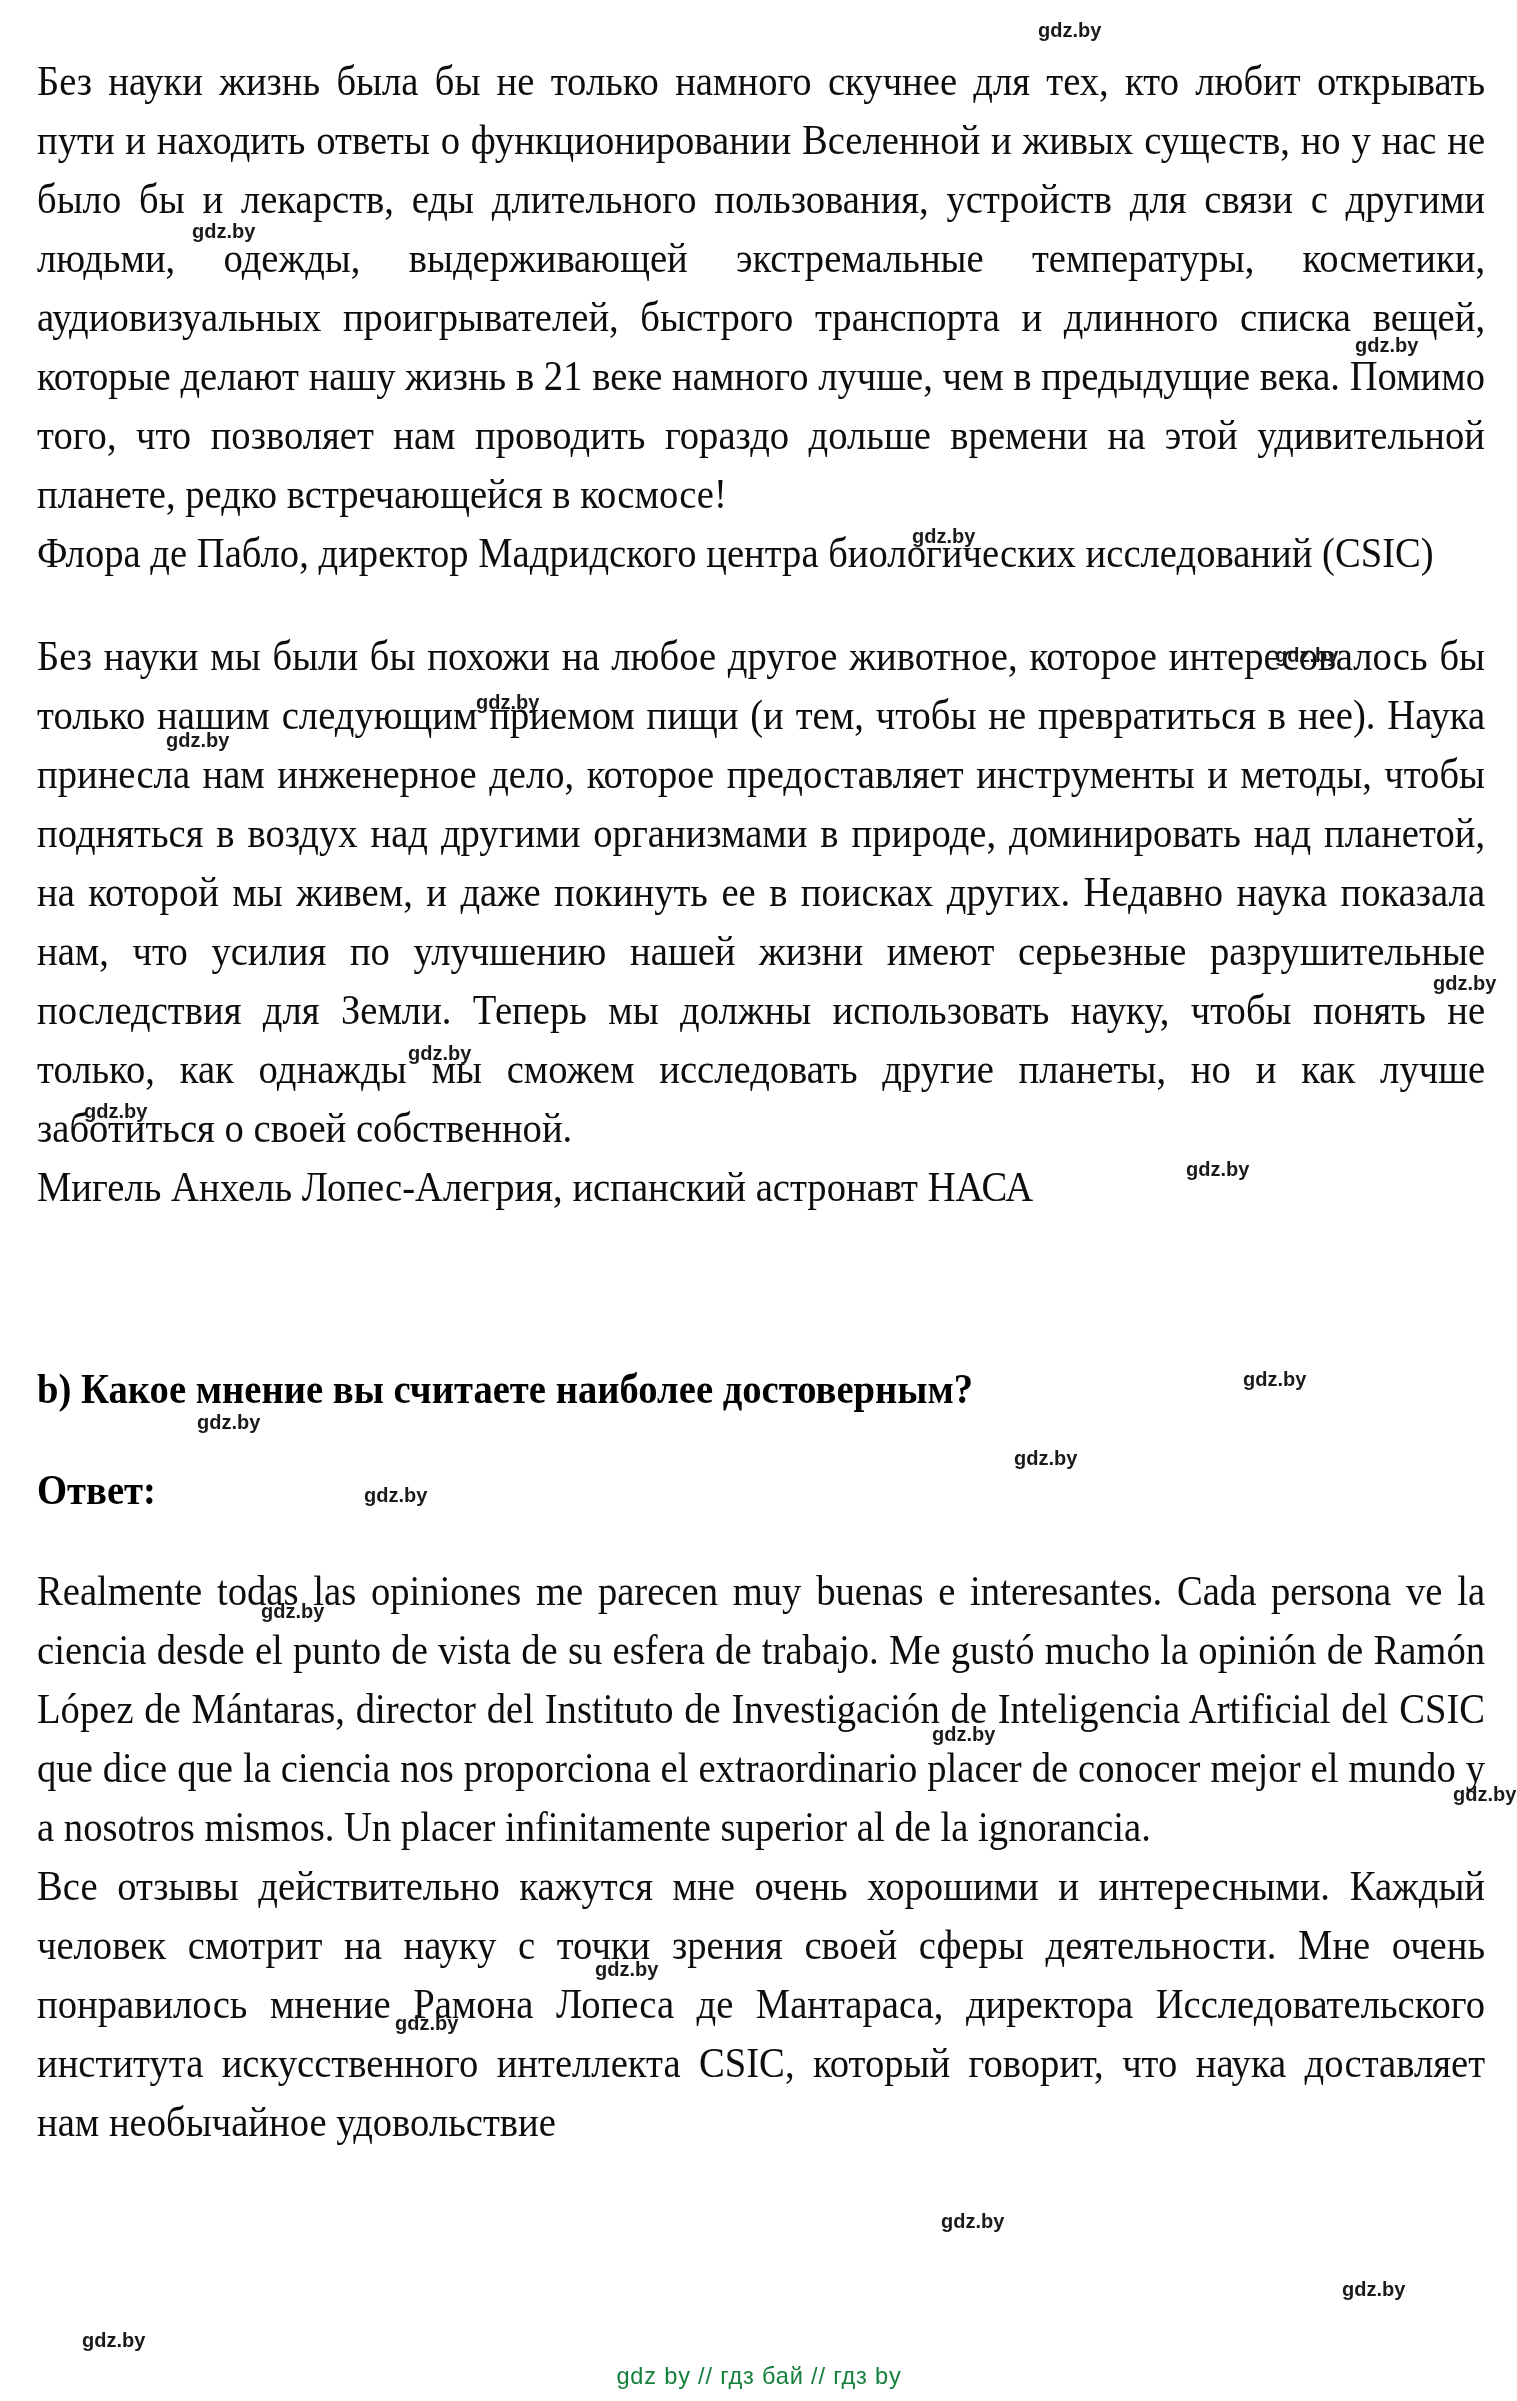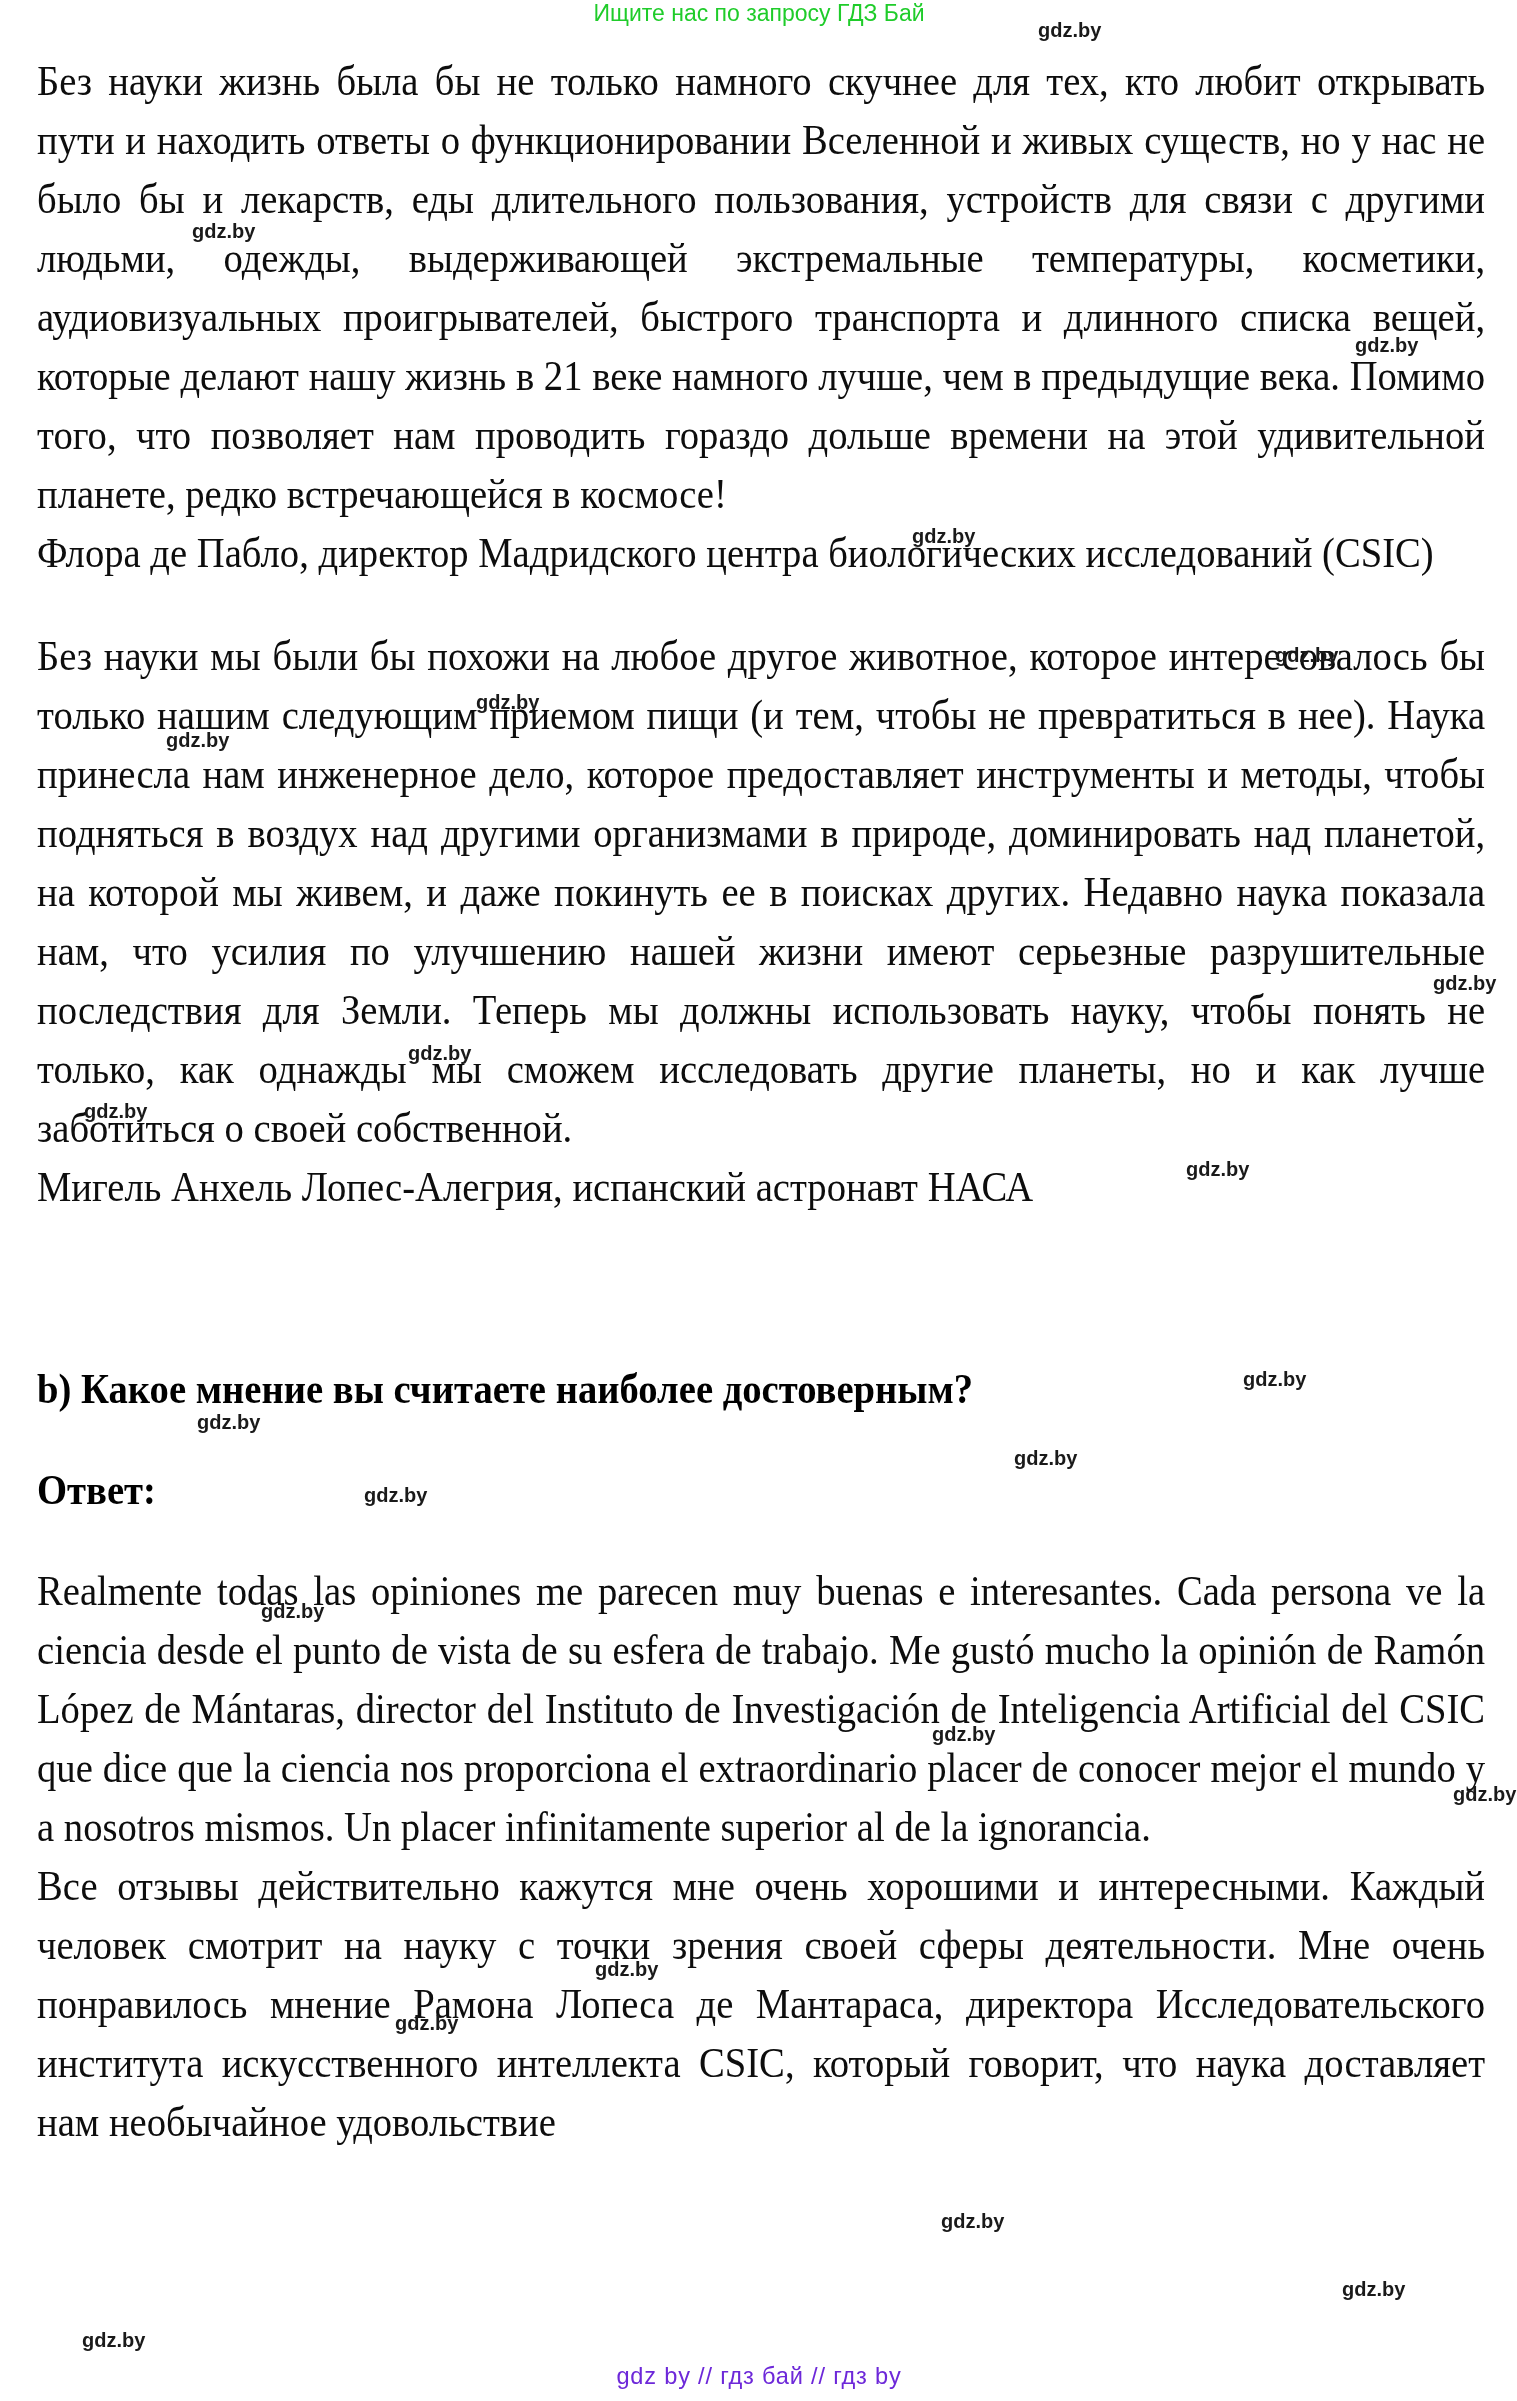--- a/index.html
+++ b/index.html
@@ -102,31 +102,30 @@
 
   
   .footer {
     position: absolute;
     bottom: 10.7px;
     left: 0;
     width: 1518px;
     text-align: center;
     font-family: "Liberation Sans", "DejaVu Sans", sans-serif;
     font-size: 23.6px;
-    color: #6d28d9;
+    color: #15803d;
     letter-spacing: 0.8px;
     white-space: nowrap;
   }
 </style>
 </head>
 <body>
 
 <div class="page">
 
-  <div class="promo-banner">Ищите нас по запросу ГДЗ Бай</div>
 
   <div class="content">
 
     <p class="para">Без науки жизнь была бы не только намного скучнее для тех, кто любит открывать пути и находить ответы о функционировании Вселенной и живых существ, но у нас не было бы и лекарств, еды длительного пользования, устройств для связи с другими людьми, одежды, выдерживающей экстремальные температуры, косметики, аудиовизуальных проигрывателей, быстрого транспорта и длинного списка вещей, которые делают нашу жизнь в 21 веке намного лучше, чем в предыдущие века. Помимо того, что позволяет нам проводить гораздо дольше времени на этой удивительной планете, редко встречающейся в космосе!</p>
 
     <p class="para para-nj attrib">Флора де Пабло, директор Мадридского центра биологических исследований (CSIC)</p>
 
     <div class="spacer-md"></div>
 
     <p class="para">Без науки мы были бы похожи на любое другое животное, которое интересовалось бы только нашим следующим приемом пищи (и тем, чтобы не превратиться в нее). Наука принесла нам инженерное дело, которое предоставляет инструменты и методы, чтобы подняться в воздух над другими организмами в природе, доминировать над планетой, на которой мы живем, и даже покинуть ее в поисках других. Недавно наука показала нам, что усилия по улучшению нашей жизни имеют серьезные разрушительные последствия для Земли. Теперь мы должны использовать науку, чтобы понять не только, как однажды мы сможем исследовать другие планеты, но и как лучше заботиться о своей собственной.</p>

